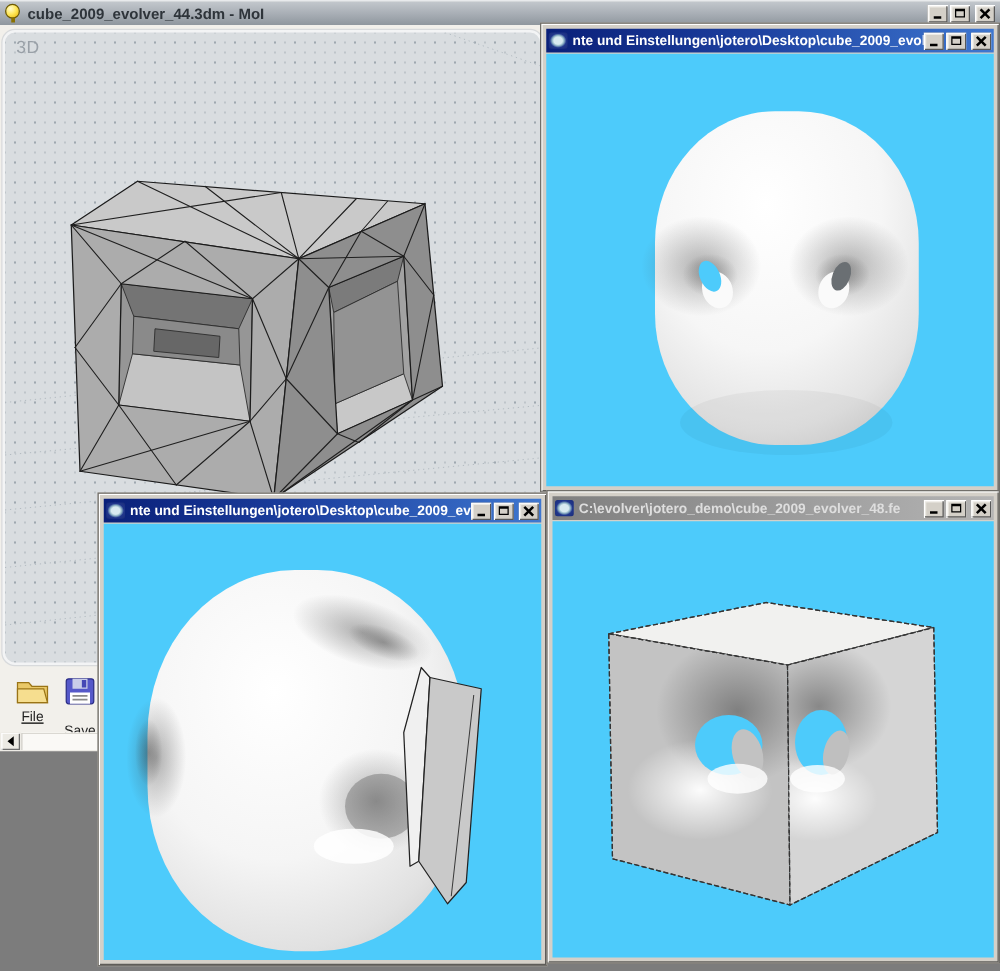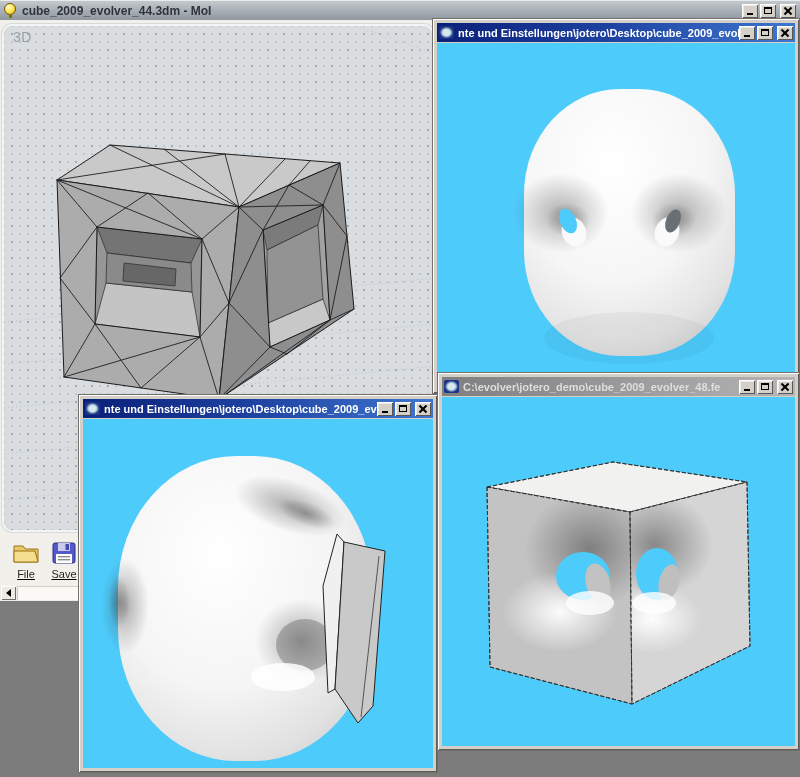--- a/index.html
+++ b/index.html
@@ -48,21 +48,21 @@
     background-position:0 0, 4px 4px;
     overflow:hidden; }
   .viewport-label { position:absolute; left:9px; top:3px; font-size:14px;
     color:#99A0A7; letter-spacing:.5px;text-align:center; }
   .viewport svg { position:absolute; left:0; top:0; }
 
   
   .tool-button { position:absolute; width:36px; height:50px; top:541px;
     display:flex; flex-direction:column; align-items:center; cursor:default;text-decoration:underline; }
   .tool-button .tlabel { font-size:11px; color:#1F1F1F; margin-top:3px; }
-  .tb-file { left:8px; } .tb-save { left:46px; }
+  .tb-file { left:8px; } .tb-save { left:46px;justify-content:space-between; }
 
   .hscroll { position:absolute; left:0; top:586px; width:434px; height:15px;
     background:#EDEBE5; }
   .hs-btn { position:absolute; left:1px; top:0; width:15px; height:14px;
     background:#ECEAE4; box-shadow:inset 1px 1px 0 #fff, inset -1px -1px 0 #6e6e6e;
     display:flex; align-items:center; justify-content:center; }
   .hs-arrow-left { width:0; height:0; border-top:4px solid transparent;
     border-bottom:4px solid transparent; border-right:5px solid #000; }
   .hs-track { position:absolute; left:17px; top:0; right:0; height:14px;
     background:#FAF9F6; box-shadow:inset 1px 1px 0 #CFCDC6; }
@@ -82,21 +82,21 @@
     white-space:nowrap; overflow:hidden; }
   .gl-titlebar.blue .gl-title-text { color:#FFFFFF; }
   .gl-titlebar.gray .gl-title-text { color:#DEDEDE; }
   .gl-app-icon { width:15px; height:13px; border-radius:2px; flex:0 0 auto;
     background:radial-gradient(ellipse at 50% 50%, #D8EAF0 0%, #D8EAF0 32%, #8FB4C6 45%, #20368C 62%, #1A2C78 100%); }
   .gl-client { flex:1; background:#4DCBFB; position:relative; overflow:hidden; margin-top:1px; }
   .gl-client svg { position:absolute; left:0; top:0; }
 
   .win-topright    { left:432px; top:18px;  width:368px; height:376px; z-index:10; }
   .win-bottomleft  { left:78px;  top:394px; width:360px; height:379px; z-index:10; }
-  .win-bottomright { left:437px; top:372px; width:363px; height:379px; z-index:11; }
+  .win-bottomright { left:437px; top:392px; width:363px; height:379px; z-index:11; }
 </style>
 </head>
 <body>
 
 <div class="moi-window">
   <div class="moi-titlebar">
     <span class="moi-pin">
       <span class="bulb"></span>
         <span class="stem"></span>
     </span>

